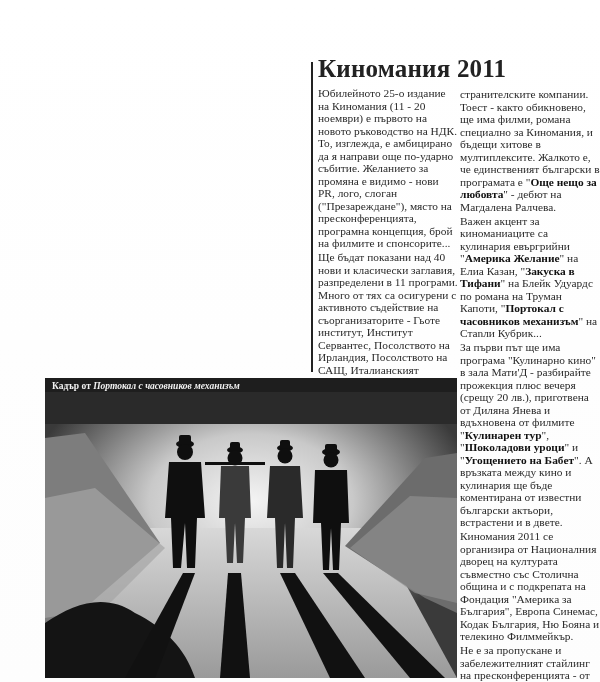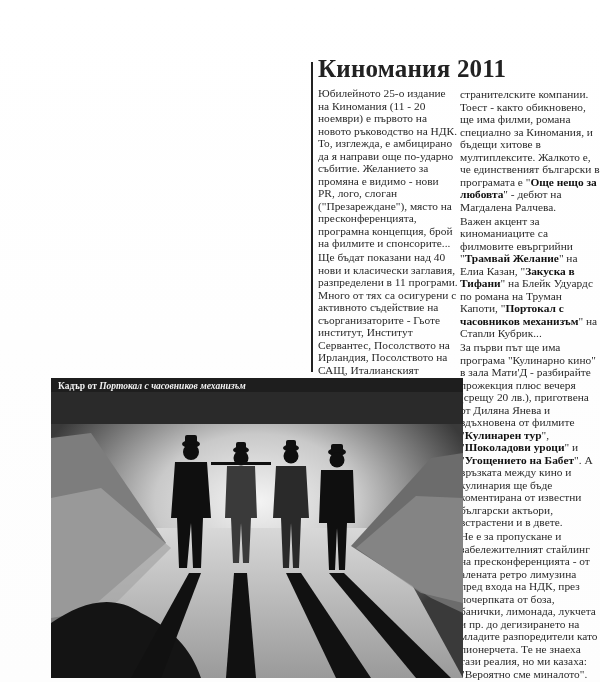--- a/index.html
+++ b/index.html
@@ -27,21 +27,21 @@
   .col {
     position: absolute; font-family: "Liberation Serif", serif; font-size: 11.4px; line-height: 12.5px;
     color: #2a2a2a; text-align: left;
   }
   .col p { margin: 0 0 1.5px 0; }
   .col b { color: #111; }
   .col1 { left: 318px; top: 87px; width: 140px; }
   .col2 { left: 460px; top: 88px; width: 140px; }
 
   .photo {
-    position: absolute; left: 51px; top: 378px; width: 412px; height: 300px;
+    position: absolute; left: 45px; top: 378px; width: 412px; height: 300px;
     background: #2c2c2c; overflow: hidden;
   }
   .photo svg { position: absolute; left: 0; top: 0; }
   .caption {
     position: absolute; left: 7px; top: 3px; font-family: "Liberation Serif", serif;
     font-size: 9.5px; font-weight: bold; color: #f2f2f2; white-space: nowrap;
   }
   .caption i { font-style: italic; }
 </style>
 </head>
@@ -57,25 +57,26 @@
   <div class="col col1">
     <p>Юбилейното 25-о издание на Киномания (11 - 20 ноември) е първото на новото ръководство на НДК. То, изглежда, е амбицирано да я направи още по-ударно събитие. Желанието за промяна е видимо - нови PR, лого, слоган ("Презареждане"), място на пресконференцията, програмна концепция, брой на филмите и спонсорите...</p>
     <p>Ще бъдат показани над 40 нови и класически заглавия, разпределени в 11 програми. Много от тях са осигурени с активното съдействие на съорганизаторите - Гьоте институт, Институт Сервантес, Посолството на Ирландия, Посолството на САЩ, Италианският културен институт, Френският културен институт, други - с подкрепата на разпро-</p>
   </div>
 
   <div class="col col2">
     <p>
       <span>странителските компании. Тоест - както обикновено, ще има филми, романа специално за Киномания, и бъдещи хитове в мултиплексите. Жалкото е, че единственият български в програмата е "</span><b>Още нещо за любовта</b><span>" - дебют на Магдалена Ралчева.</span>
     </p>
     <p>
-      <span>Важен акцент за киноманиаците са филмовите евъргрийни "</span><b>Трамвай Желание</b><span>" на Елиа Казан, "</span><b>Закуска в Тифани</b><span>" на Блейк Удуардс по романа на Труман Капоти, "</span><b>Портокал с часовников механизъм</b><span>" на Стanли Кубрик...</span>
+      <span>Важен акцент за киноманиаците са кулинария евъргрийни "</span><b>Америка Желание</b><span>" на Елиа Казан, "</span><b>Закуска в Тифани</b><span>" на Блейк Удуардс по романа на Труман Капоти, "</span><b>Портокал с часовников механизъм</b><span>" на Стanли Кубрик...</span>
     </p>
     <p>
       <span>За първи път ще има програма "Кулинарно кино" в зала Мати'Д - разбирайте прожекция плюс вечеря (срещу 20 лв.), приготвена от Диляна Янева и вдъхновена от филмите "</span><b>Кулинарен тур</b><span>", "</span><b>Шоколадови уроци</b><span>" и "</span><b>Угощението на Бабет</b><span>". А връзката между кино и кулинария ще бъде коментирана от известни български актьори, встрастени и в двете.</span>
     </p>
+    <p>Киномания 2011 се организира от Националния дворец на културата съвместно със Столична община и с подкрепата на Фондация "Америка за България", Европа Синемас, Кодак България, Ню Бояна и телекино Филммейкър.</p>
     <p>Не е за пропускане и забележителният стайлинг на пресконференцията - от алената ретро лимузина пред входа на НДК, през почерпката от боза, банички, лимонада, лукчета и пр. до дегизирането на младите разпоредители като пионерчета. Те не знаеха тази реалия, но ми казаха: "Вероятно сме миналото".</p>
 
   </div>
 
   <div class="photo">
     <svg width="412" height="300" viewBox="0 0 412 300">
       <defs>
         <radialGradient id="glow" cx="0.5" cy="0.35" r="0.55">
           <stop offset="0" stop-color="#f4f4f4"></stop>
           <stop offset="0.45" stop-color="#c9c9c9"></stop>

